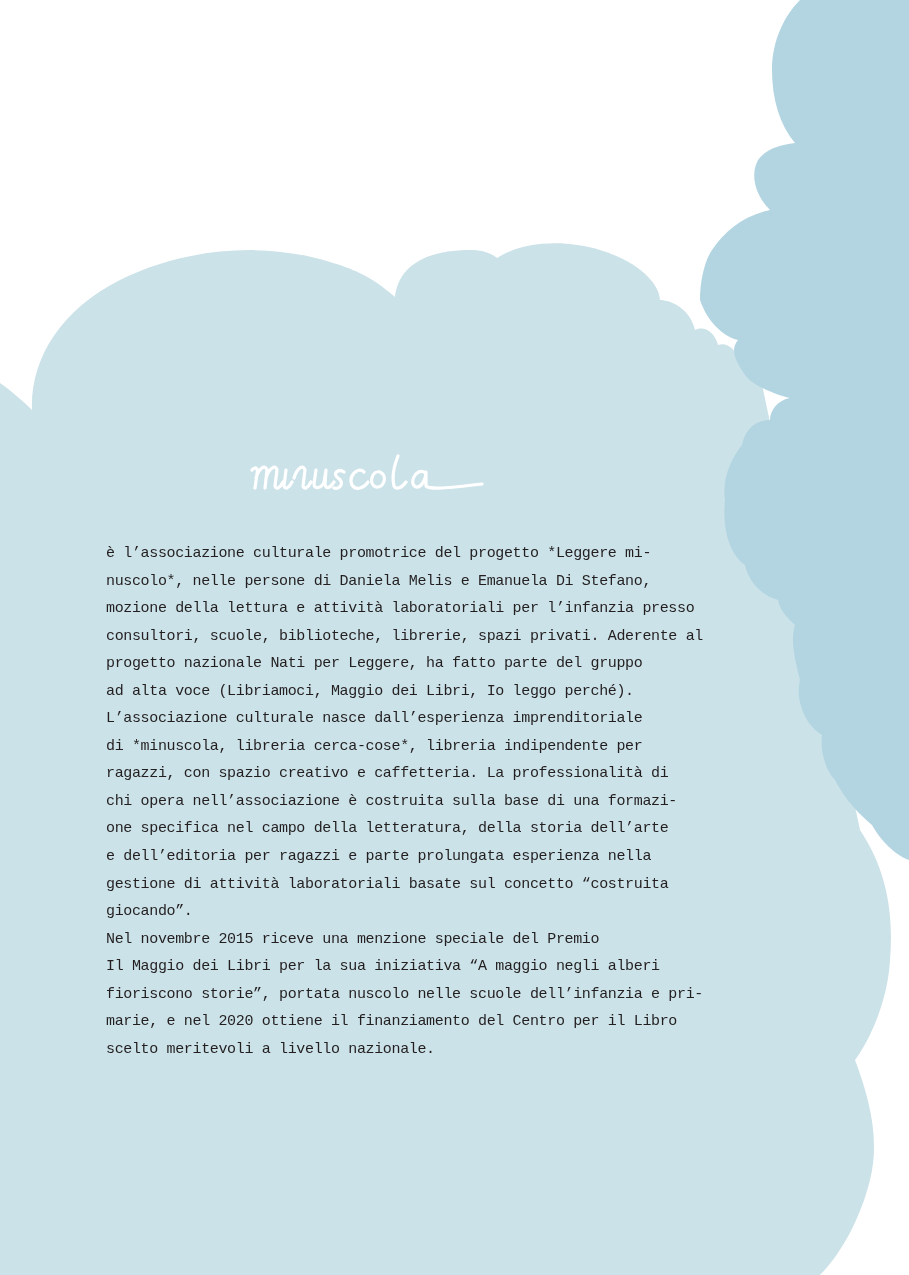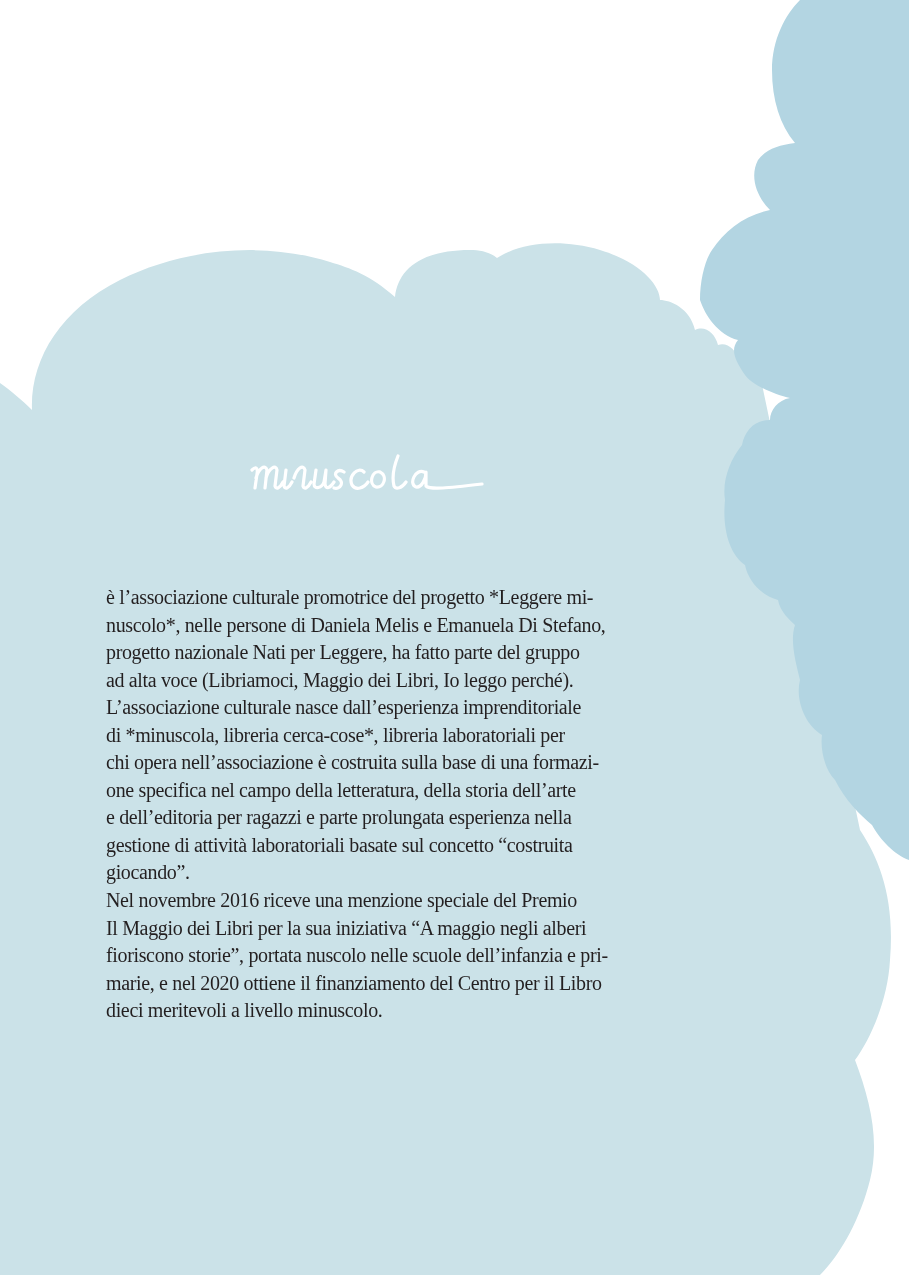--- a/index.html
+++ b/index.html
@@ -10,24 +10,23 @@
     }
     .bg { position: absolute; left: 0; top: 0; width: 909px; height: 1275px; }
     .logo {
       position: absolute; left: 248px; top: 448px; width: 240px; height: 50px;
     }
     .logo-text {
       position: absolute; left: 0; top: 0; opacity: 0;
     }
     .body-text {
       position: absolute; left: 106px; top: 540px; width: 620px;
-      color: #231f20; font-size: 20px; line-height: 27.55px;
+      color: #231f20; font-size: 15px; line-height: 27.55px;
       letter-spacing: -0.35px;
-      font-family: Liberation Serif, serif;
-      margin-top: 44px;
+      font-family: Liberation Mono, monospace;
     }
     .body-text .line { display: block; white-space: nowrap; }
   </style>
 </head>
 <body>
 
 <svg class="bg" viewBox="0 0 909 1275" xmlns="http://www.w3.org/2000/svg">
 
   <path id="cloud-light" d="M0,383 C10,390 22,400 32,410
        C30,360 60,310 120,280 C180,250 260,240 330,262 C350,268 370,275 395,297
@@ -74,27 +73,30 @@
        M116,24 C110,18 100,28 104,37 C108,43 116,40 120,34
        M132,24 C124,22 120,36 128,39 C136,40 140,28 132,24
        M150,8 C146,18 144,30 146,38 C148,42 154,40 158,34
        M176,24 C168,20 160,36 168,39 C174,40 178,30 178,24 L178,38 C182,42 200,40 234,36"></path>
   <text class="logo-text">minuscola</text>
 </svg>
 
 <div class="body-text" id="body-text" style="color: rgb(35, 31, 32);">
     <span class="line">è l’associazione culturale promotrice del progetto *Leggere mi-</span>
     <span class="line">nuscolo*, nelle persone di Daniela Melis e Emanuela Di Stefano,</span>
+    <span class="line">mozione della lettura e attività laboratoriali per l’infanzia presso</span>
+    <span class="line">consultori, scuole, biblioteche, librerie, spazi privati. Aderente al</span>
     <span class="line">progetto nazionale Nati per Leggere, ha fatto parte del gruppo</span>
     <span class="line">ad alta voce (Libriamoci, Maggio dei Libri, Io leggo perché).</span>
     <span class="line">L’associazione culturale nasce dall’esperienza imprenditoriale</span>
-    <span class="line">di *minuscola, libreria cerca-cose*, libreria laboratoriali per</span>
+    <span class="line">di *minuscola, libreria cerca-cose*, libreria indipendente per</span>
+    <span class="line">ragazzi, con spazio creativo e caffetteria. La professionalità di</span>
     <span class="line">chi opera nell’associazione è costruita sulla base di una formazi-</span>
     <span class="line">one specifica nel campo della letteratura, della storia dell’arte</span>
     <span class="line">e dell’editoria per ragazzi e parte prolungata esperienza nella</span>
     <span class="line">gestione di attività laboratoriali basate sul concetto “costruita</span>
     <span class="line">giocando”.</span>
-    <span class="line">Nel novembre 2016 riceve una menzione speciale del Premio</span>
+    <span class="line">Nel novembre 2015 riceve una menzione speciale del Premio</span>
     <span class="line">Il Maggio dei Libri per la sua iniziativa “A maggio negli alberi</span>
     <span class="line">fioriscono storie”, portata nuscolo nelle scuole dell’infanzia e pri-</span>
     <span class="line">marie, e nel 2020 ottiene il finanziamento del Centro per il Libro</span>
-    <span class="line">dieci meritevoli a livello minuscolo.</span>
+    <span class="line">scelto meritevoli a livello nazionale.</span>
   </div>
 
 </body></html>

